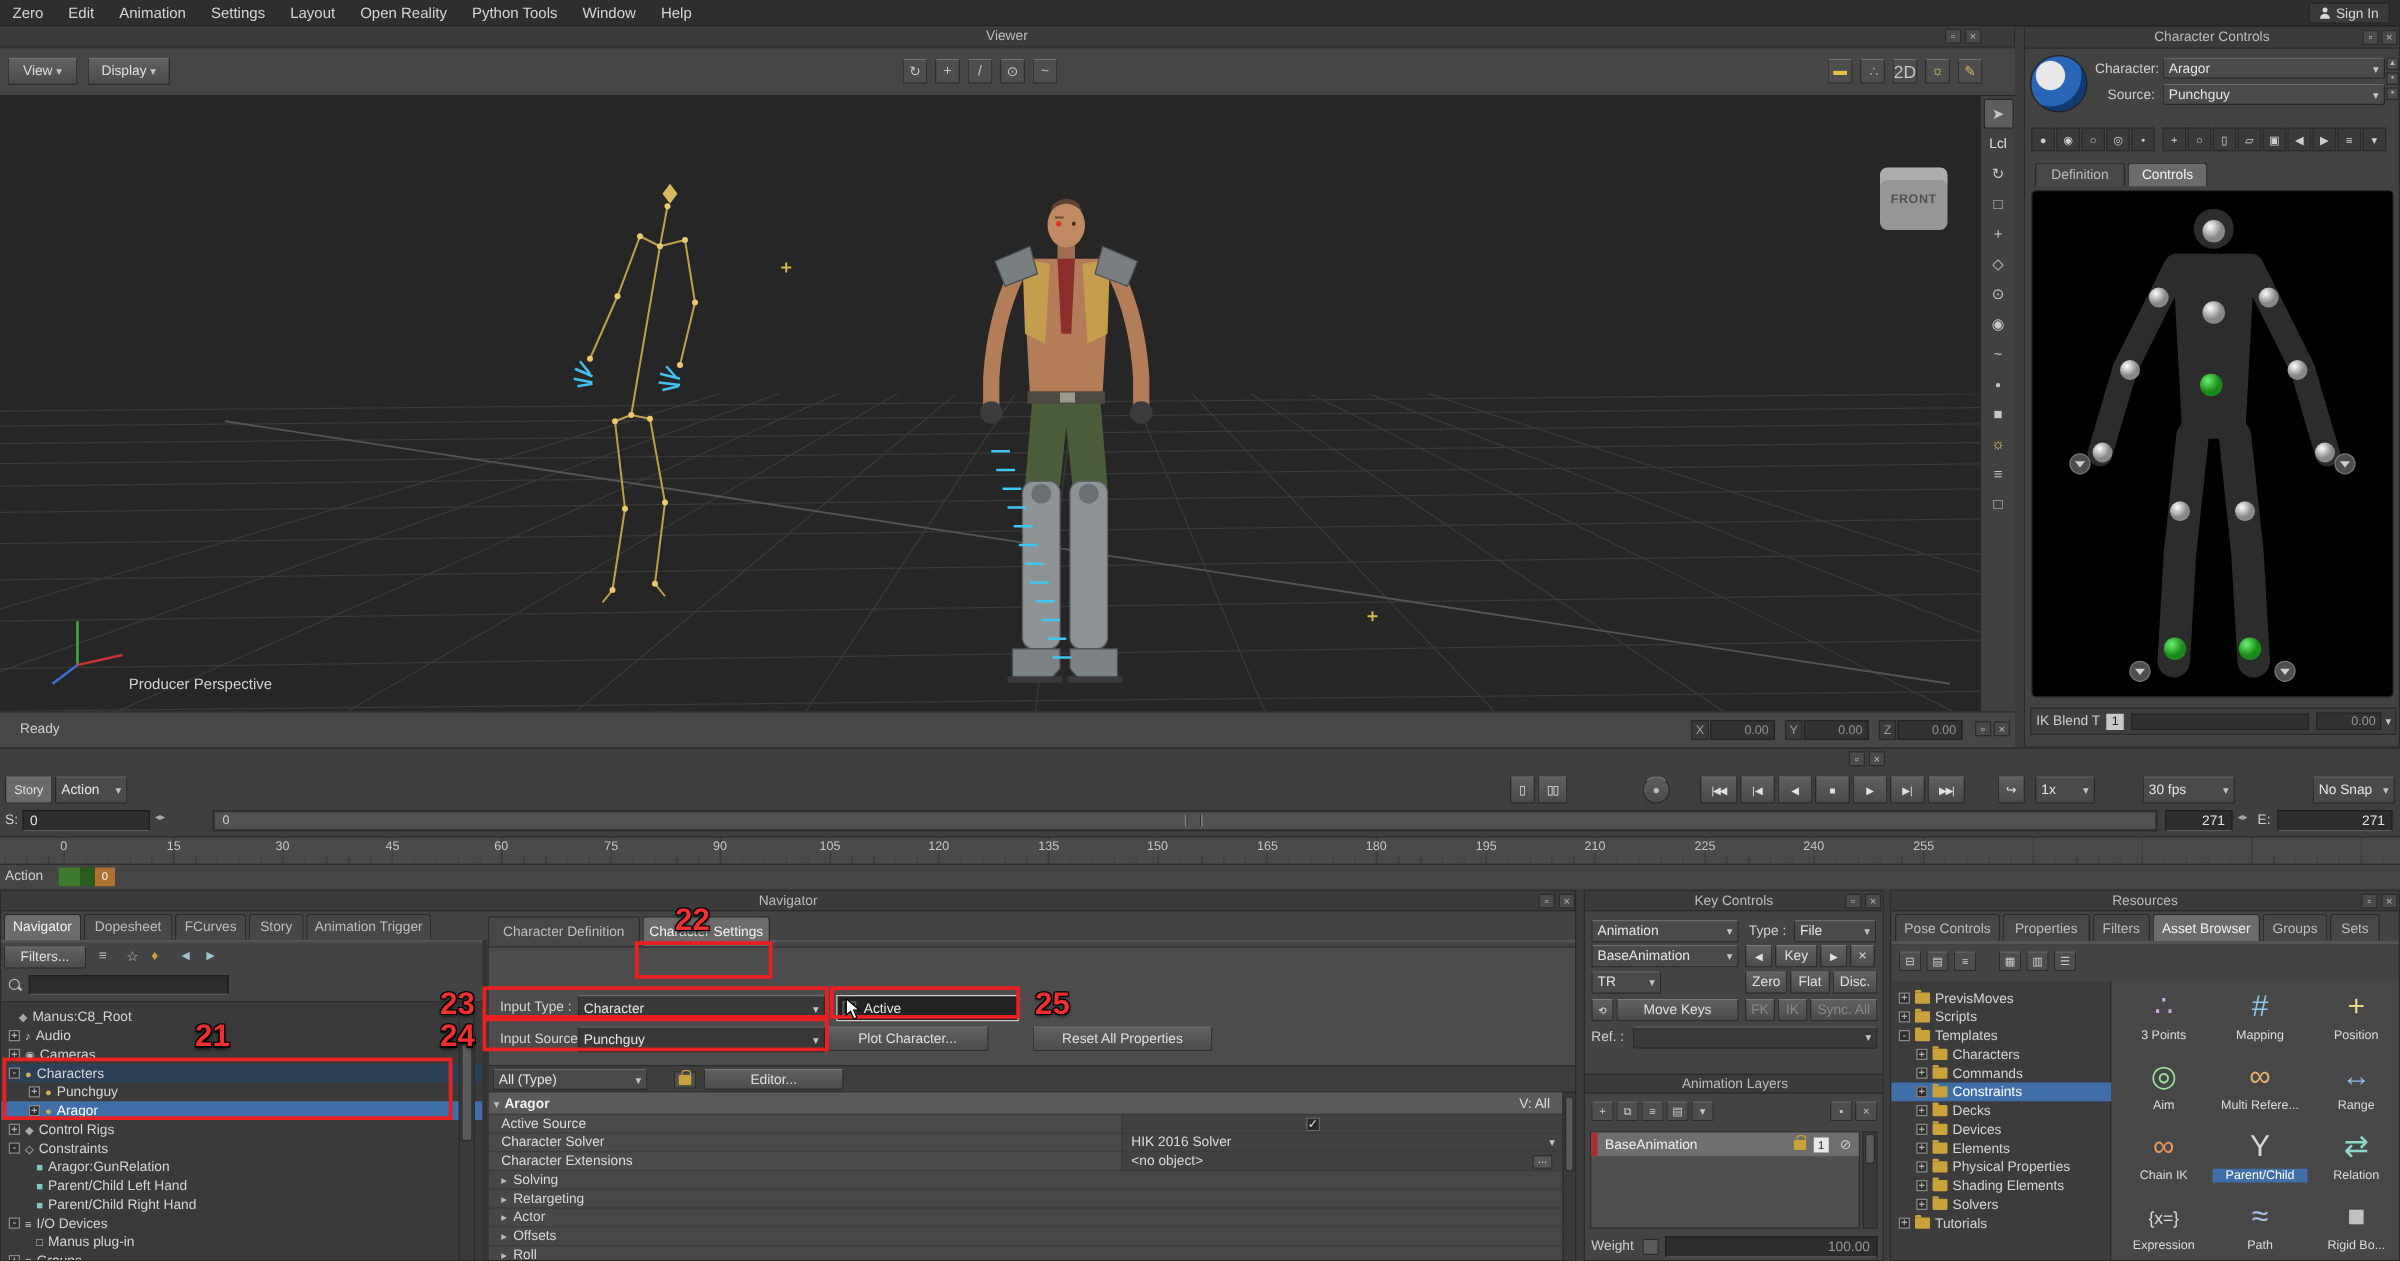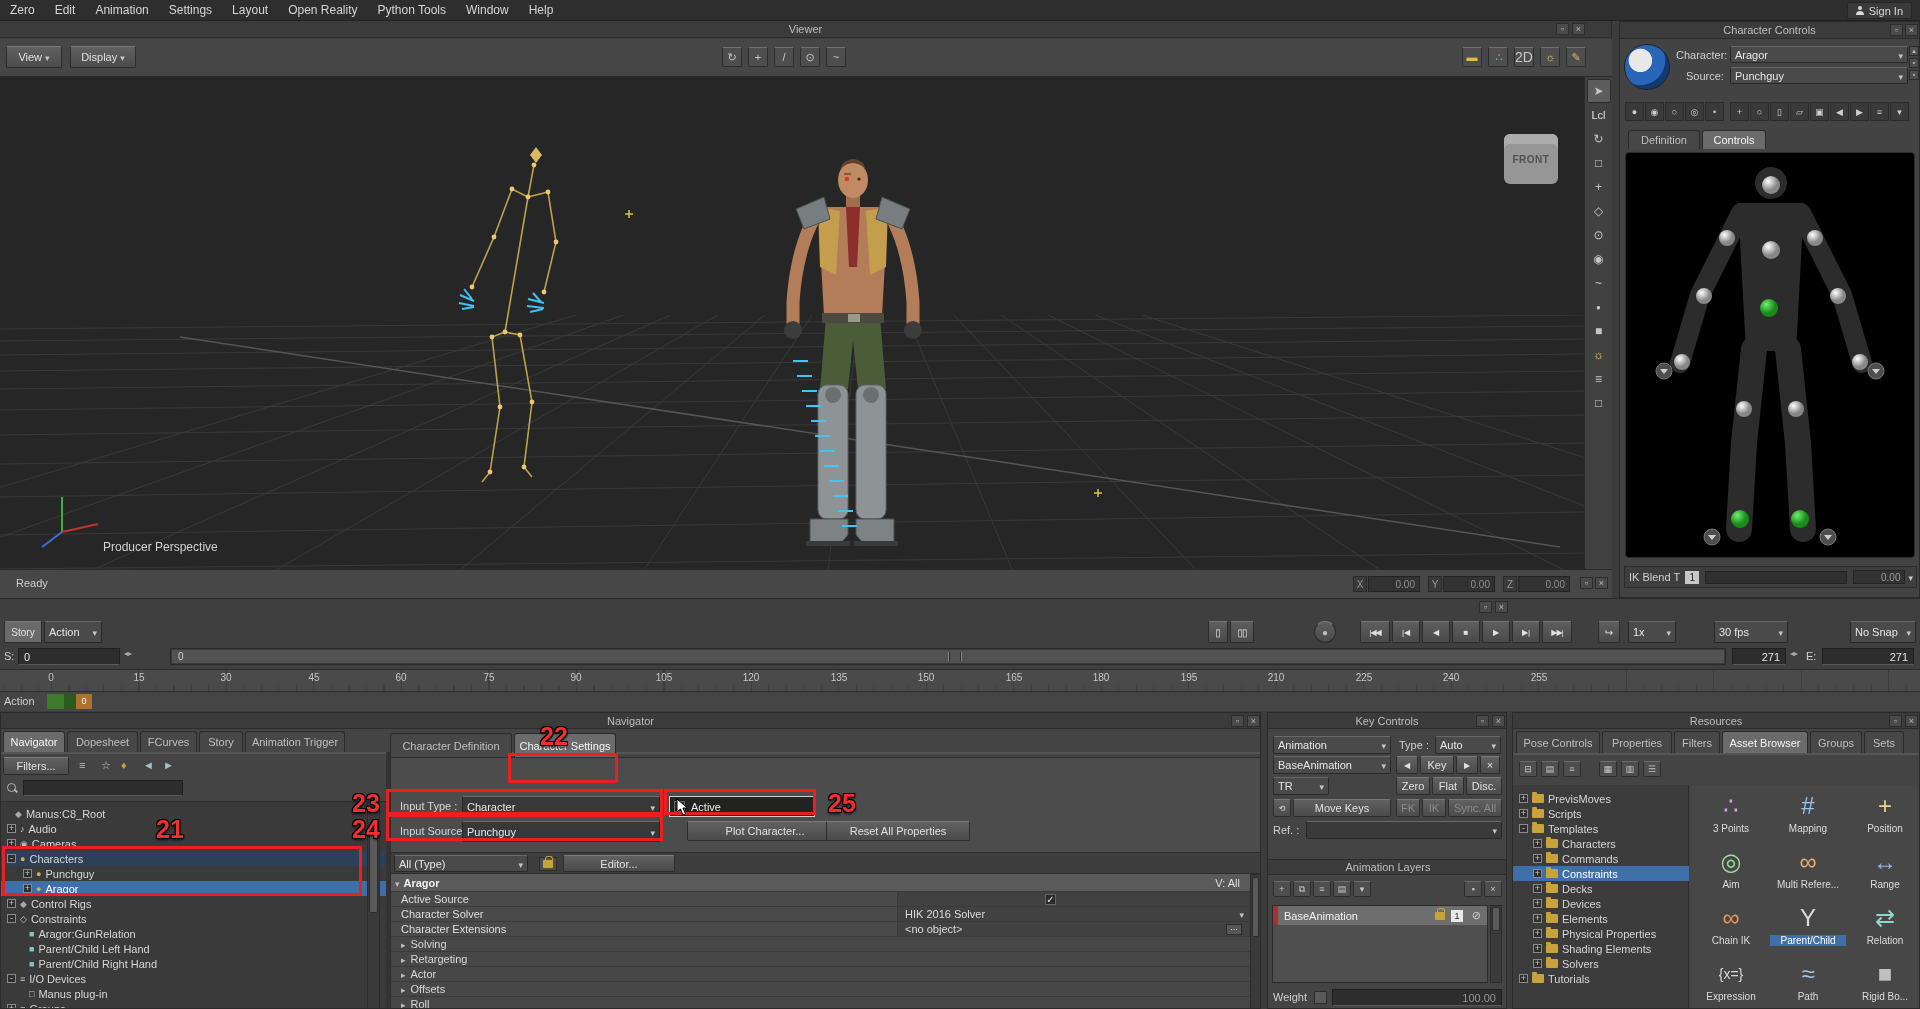--- a/index.html
+++ b/index.html
@@ -652,29 +652,29 @@
         </div>
       <span class="abs" style="left:9px;top:67px;color:#d6d6d6">Input Source :</span>
       <div class="dd dark" style="left:71px;top:63px;width:198px;height:21px">
           <span class="lbl">Punchguy</span>
           <span class="arr"></span>
         </div>
       <div class="abs" style="left:278px;top:38px;width:146px;height:21px;background:#222;border:1px solid #cfcfcf;display:flex;align-items:center">
         <span class="chk i-check" style="margin-left:4px"></span>
         <span style="margin-left:6px;color:#e8e8e8">Active</span>
       </div>
-      <div class="btn" style="left:296px;top:63px;width:156px;height:20px">
+      <div class="btn" style="left:270px;top:63px;width:130px;height:20px">
           <span>Plot Character...</span>
         </div>
       <div class="btn" style="left:435px;top:63px;width:144px;height:20px">
           <span>Reset All Properties</span>
         </div>
 
       <div class="abs" style="left:0;top:94px;width:870px;height:22px;background:#3e3e3e;border-top:1px solid #2c2c2c;border-bottom:1px solid #2c2c2c">
-        <div class="dd" style="left:3px;top:2px;width:134px;height:17px">
+        <div class="dd" style="left:3px;top:2px;width:124px;height:17px">
             <span class="lbl">All (Type)</span>
             <span class="arr"></span>
           </div>
         <span class="abs" style="left:148px;top:4px;width:18px;height:14px;background:#4e4e4e;border:1px solid #2c2c2c;display:flex;align-items:center;justify-content:center">
             <span class="lock"></span>
           </span>
         <div class="btn" style="left:172px;top:2px;width:112px;height:17px">
             <span>Editor...</span>
           </div>
       </div>
@@ -734,21 +734,21 @@
   <div class="bpanel" id="kcpanel" style="left:1267px;width:240px">
     <div class="bptitle">Key Controls</div>
     <span class="dockico i-dock" style="left:208px;top:2px"></span>
     <span class="dockico i-x" style="left:224px;top:2px"></span>
     <div class="dd" style="left:5px;top:23px;width:118px;height:18px">
         <span class="lbl">Animation</span>
         <span class="arr"></span>
       </div>
     <span class="abs" style="left:131px;top:26px;color:#cfcfcf">Type :</span>
     <div class="dd" style="left:167px;top:23px;width:66px;height:18px">
-        <span class="lbl">Auto</span>
+        <span class="lbl">File</span>
         <span class="arr"></span>
       </div>
     <div class="dd" style="left:5px;top:43px;width:118px;height:18px">
         <span class="lbl">BaseAnimation</span>
         <span class="arr"></span>
       </div>
     <div class="btn" style="left:128px;top:43px;width:22px;height:18px;font-size:8px">◀</div>
     <div class="btn" style="left:152px;top:43px;width:34px;height:18px">
         <span>Key</span>
       </div>

